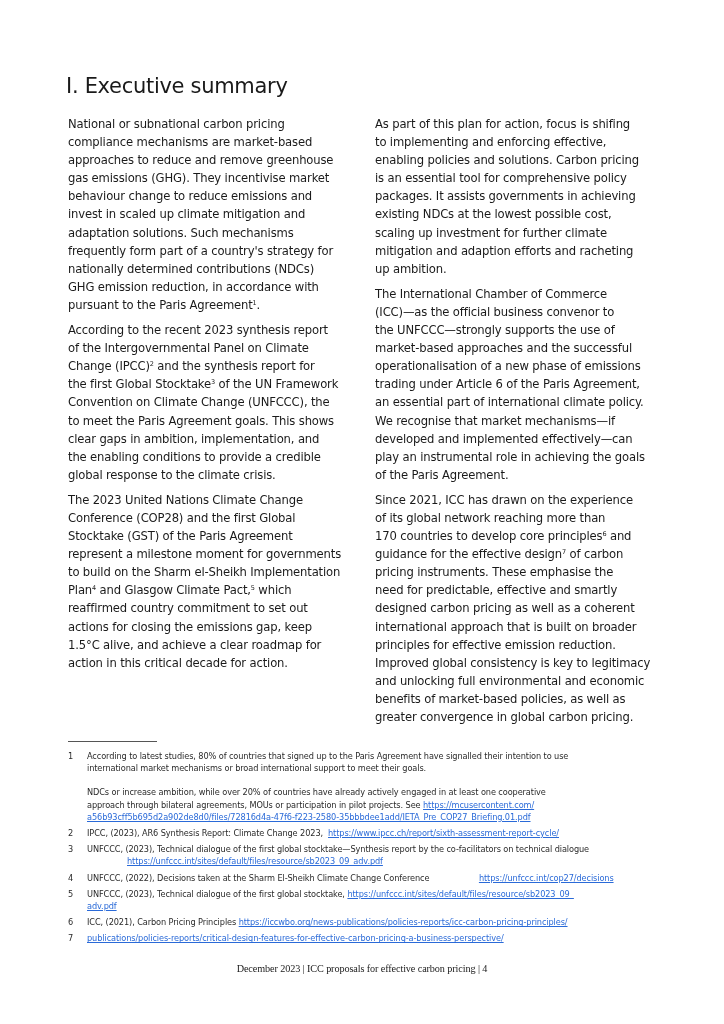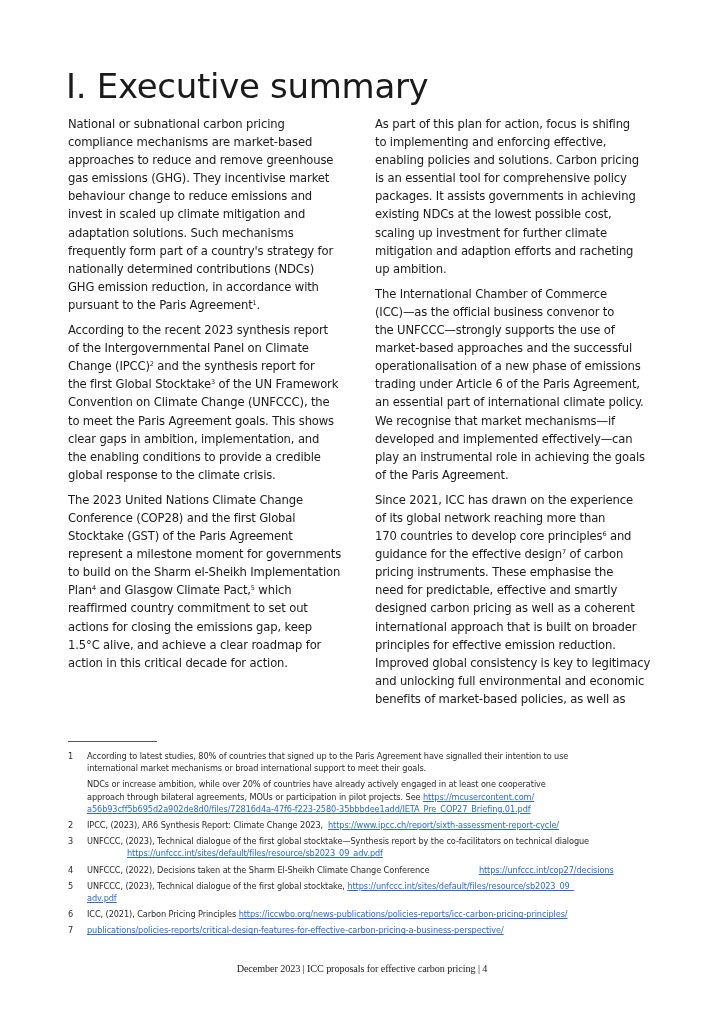--- a/index.html
+++ b/index.html
@@ -15,21 +15,21 @@
       color: #1a1a1a;
       font-family: "DejaVu Sans", sans-serif;
     }
     .page-title {
       position: absolute;
       left: 66px;
       top: 66px;
       margin: 0;
       font-family: "DejaVu Sans", sans-serif;
       font-weight: normal;
-      font-size: 34px;
+      font-size: 21px;
       letter-spacing: -0.3px;
       line-height: 40px;
       color: #1a1a1a;
       white-space: nowrap;
     }
     .col {
       position: absolute;
       top: 115px;
       font-family: "DejaVu Sans", sans-serif;
       font-size: 11.6px;
@@ -78,21 +78,21 @@
     .fn-num {
       position: absolute;
       left: 0;
       top: 0;
     }
     .fn .line {
       display: block;
       white-space: nowrap;
     }
     .fn .sub {
-      margin-top: 4px;
+      margin-top: 12px;
     }
     a.fn-link {
       color: #2a6ad8;
       text-decoration: underline;
       text-align: right;
     }
     .footer {
       position: absolute;
       left: 0;
       width: 724px;
@@ -183,20 +183,21 @@
     <span class="line"><span>170 countries to develop core principles</span><sup>6</sup><span> and</span></span>
     <span class="line"><span>guidance for the effective design</span><sup>7</sup><span> of carbon</span></span>
     <span class="line">pricing instruments. These emphasise the</span>
     <span class="line">need for predictable, effective and smartly</span>
     <span class="line">designed carbon pricing as well as a coherent</span>
     <span class="line">international approach that is built on broader</span>
     <span class="line">principles for effective emission reduction.</span>
     <span class="line">Improved global consistency is key to legitimacy</span>
     <span class="line">and unlocking full environmental and economic</span>
     <span class="line">benefits of market-based policies, as well as</span>
+    <span class="line">greater convergence in global carbon pricing.</span>
   </p>
 </div>
 
 <div class="fn-rule"></div>
 
 <div class="footnotes">
   <div class="fn">
     <span class="fn-num">1</span>
     <span class="line">According to latest studies, 80% of countries that signed up to the Paris Agreement have signalled their intention to use</span>
     <span class="line">international market mechanisms or broad international support to meet their goals.</span>

